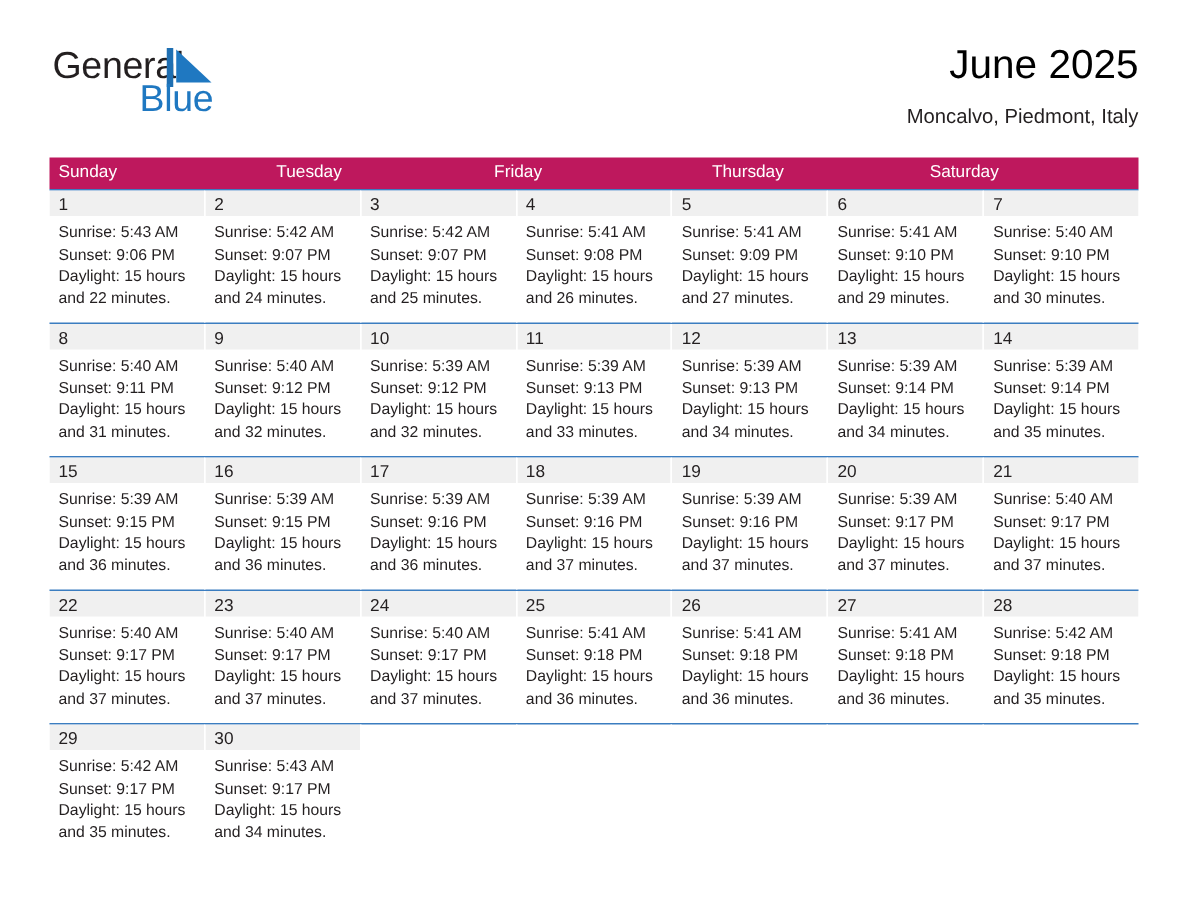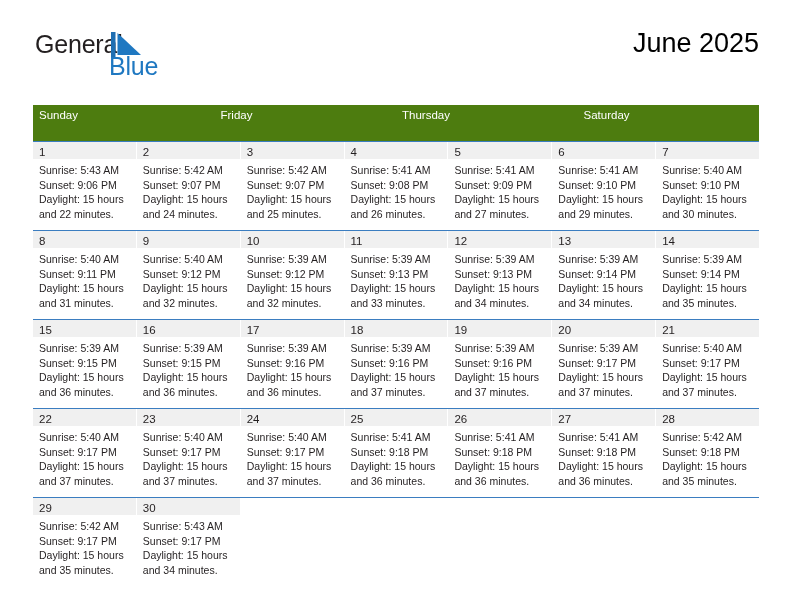--- a/index.html
+++ b/index.html
@@ -40,21 +40,21 @@
     position: absolute;
     left: 2px;
     top: 2px;
     font-size: 25px;
     letter-spacing: -0.2px;
     color: #231f20;
     line-height: 28px;
   }
   .brand-blue {
     position: absolute;
-    left: 76px;
+    left: 60px;
     top: 24px;
     font-size: 25px;
     letter-spacing: -0.2px;
     color: #1f78c1;
     line-height: 28px;
   }
   .brand-mark {
     position: absolute;
     left: 78px;
     top: 4px;
@@ -84,22 +84,22 @@
 
   
   .calendar {
     position: absolute;
     left: 33px;
     top: 105px;
     width: 726px;
   }
   .weekday-row {
     display: flex;
-    background: #4d7c0f;
-    height: 36px;
+    background: #be185d;
+    height: 21px;
   }
   .weekday {
     flex: 1 1 0;
     color: #ffffff;
     font-size: 11.5px;
     line-height: 21px;
     padding-left: 6px;
     box-sizing: border-box;
     white-space: nowrap;
     overflow: hidden;
@@ -160,28 +160,30 @@
         <svg width="36" height="26" viewBox="0 0 36 26" xmlns="http://www.w3.org/2000/svg">
           <rect x="0" y="0" width="4.5" height="26" fill="#1f6fb2"></rect>
           <polygon points="6.5,1 30,23 6.5,23" fill="#1f78c1"></polygon>
         </svg>
       </span>
       <span class="brand-blue">Blue</span>
     </div>
 
     <div class="title-block">
       <div class="cal-title">June 2025</div>
+      <div class="cal-subtitle">Moncalvo, Piedmont, Italy</div>
     </div>
 
   </div>
 
   <div class="calendar">
 
     <div class="weekday-row">
       <div class="weekday">Sunday</div>
+      <div class="weekday">Tuesday</div>
       <div class="weekday">Friday</div>
       <div class="weekday">Thursday</div>
       <div class="weekday">Saturday</div>
     </div>
 
     <div class="week-row">
       <div class="day-cell">
         <div class="day-num-band"><span class="day-num">1</span></div>
         <div class="day-info">
           <div>Sunrise: 5:43 AM</div>

